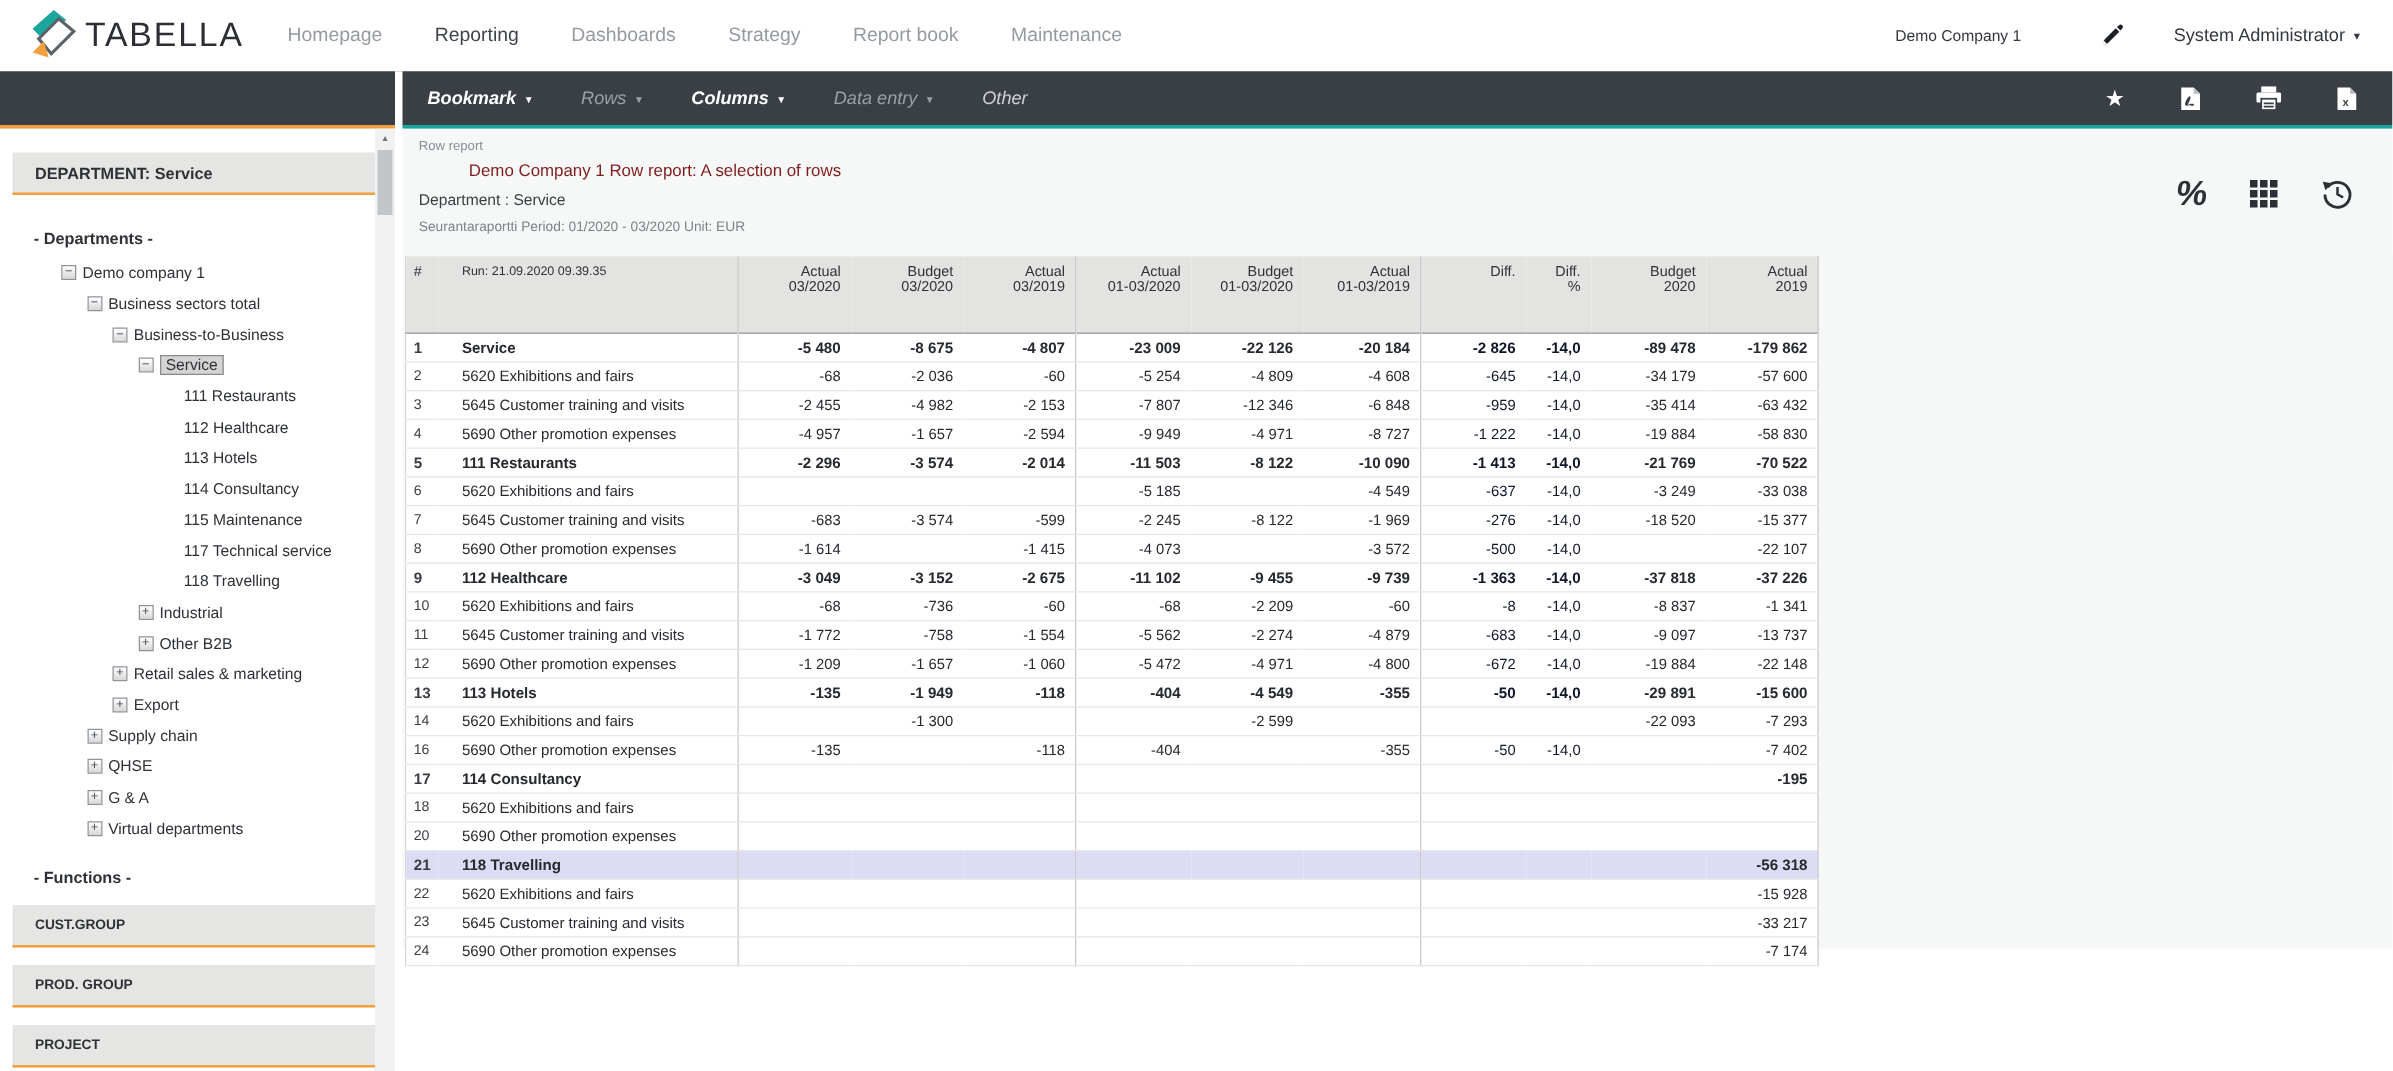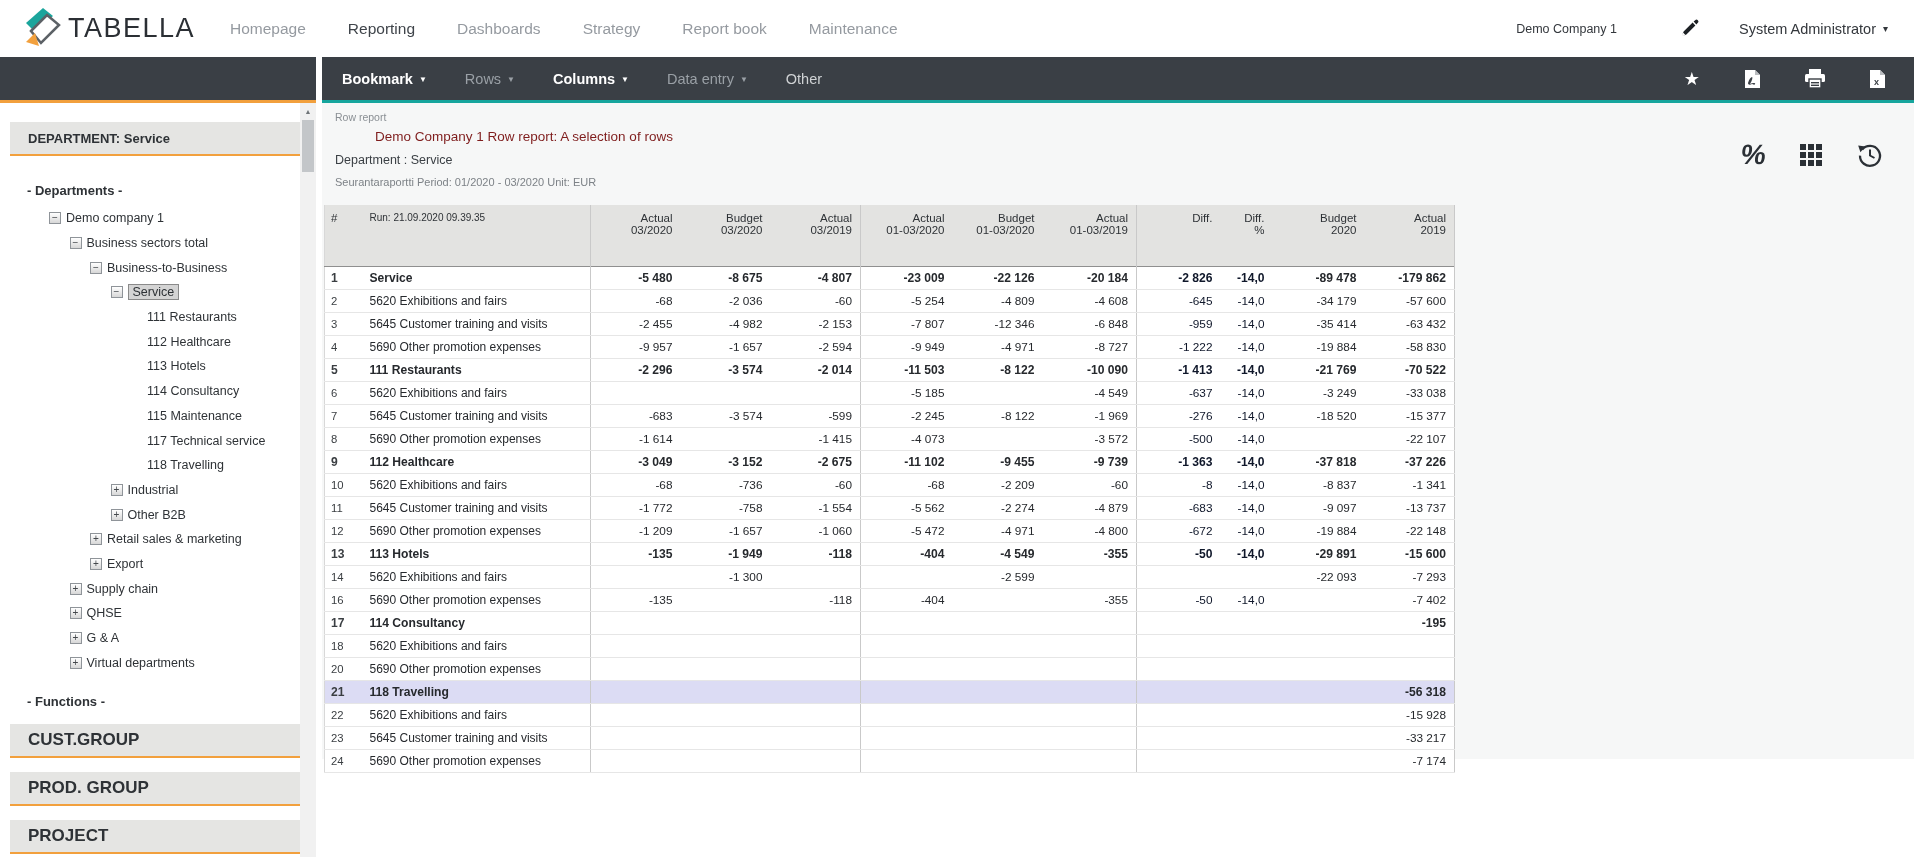--- a/index.html
+++ b/index.html
@@ -16,40 +16,40 @@
   .nav-item.active { color:#3f444a; }
   .top-right { position:absolute; right:26px; top:0; height:57px; display:flex; align-items:center; }
   .company { font-size:12.5px; color:#33373c; }
   .pencil-wrap { margin:0 40px 0 62px; display:flex; align-items:center; }
   .userbox { font-size:14.5px; color:#33373c; display:flex; align-items:center; gap:7px; cursor:pointer; }
   .user-caret { font-size:10px; color:#33373c; }
 
   
   .toolbar { position:absolute; left:0; top:57px; width:1914px; height:43px; background:#3a3f45; }
   .toolbar-gap { position:absolute; left:316px; top:0; width:6px; height:43px; background:#fff; }
-  .tb-items { position:absolute; left:342px; top:0; height:43px; display:flex; align-items:center; gap:38px; }
+  .tb-items { position:absolute; left:342px; top:0; height:43px; display:flex; align-items:center; gap:38px;font-style:italic; }
   .tb-item { font-size:14.5px; color:#9aa0a6; display:flex; align-items:center; gap:6px; cursor:pointer; white-space:nowrap; }
   .tb-item.strong { color:#fff; font-weight:bold; }
   .tb-item.mid { color:#cfd2d4; }
   .caret { font-size:8px; position:relative; top:1px; }
   .tb-icons { position:absolute; right:28px; top:0; height:43px; display:flex; align-items:center; gap:44px; }
   .star { color:#fff; font-size:18px; }
   .tb-svg { display:block; }
 
   
   .accent-orange { position:absolute; left:0; top:100px; width:316px; height:3px; background:#f2a03d; }
   .accent-teal { position:absolute; left:322px; top:100px; width:1592px; height:3px; background:#16a59d; }
 
   
   .sidebar { position:absolute; left:0; top:103px; width:300px; height:754px; background:#fff; overflow:hidden; }
   .sb-deptheader, .side-panel {
     margin:19px 0 0 10px; height:34px; background:#e5e5e3; border-bottom:2px solid #f2a03d;
     display:flex; align-items:center; padding-left:18px;
     font-weight:bold; font-size:13px; color:#2e3236; }
-  .side-panel { margin-top:14px; font-size:17px; }
+  .side-panel { margin-top:14px; font-size:11px; }
   .tree-section { font-weight:bold; font-size:13px; color:#2e3236; padding-left:27px; height:16px; }
   .tree-section.first { margin:27px 0 7px 0; }
   .tree-section.second { margin:19px 0 8px 0; }
   #tree { }
   .tree-item { height:24.7px; display:flex; align-items:center; font-size:12.5px; color:#2e3236; cursor:pointer; }
   .twisty { width:12px; height:12px; border:1px solid #8f9499; background:linear-gradient(#ffffff,#d7d7d7);
             font-size:10px; line-height:9px; text-align:center; color:#44484c; margin-right:5px; flex:none; }
   .tlabel { white-space:nowrap; }
   .tlabel.selbox { background:#d4d4d4; border:1px solid #8a8a8a; padding:0 4px; }
 
@@ -385,21 +385,21 @@
               <td class="val">-12 346</td>
               <td class="val sep">-6 848</td>
               <td class="val red">-959</td>
               <td class="val red">-14,0</td>
               <td class="val">-35 414</td>
               <td class="val sep">-63 432</td>
             </tr>
             <tr class="">
               <td class="cnum">4</td>
               <td class="cname sep">5690 Other promotion expenses</td>
-              <td class="val">-9 957</td>
+              <td class="val">-4 957</td>
               <td class="val">-1 657</td>
               <td class="val sep">-2 594</td>
               <td class="val">-9 949</td>
               <td class="val">-4 971</td>
               <td class="val sep">-8 727</td>
               <td class="val red">-1 222</td>
               <td class="val red">-14,0</td>
               <td class="val">-19 884</td>
               <td class="val sep">-58 830</td>
             </tr>

